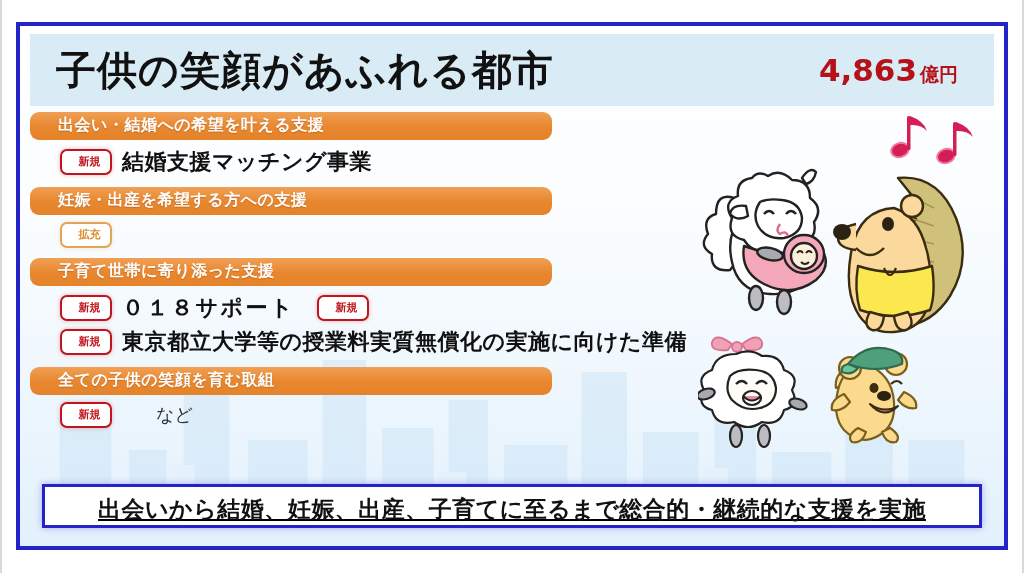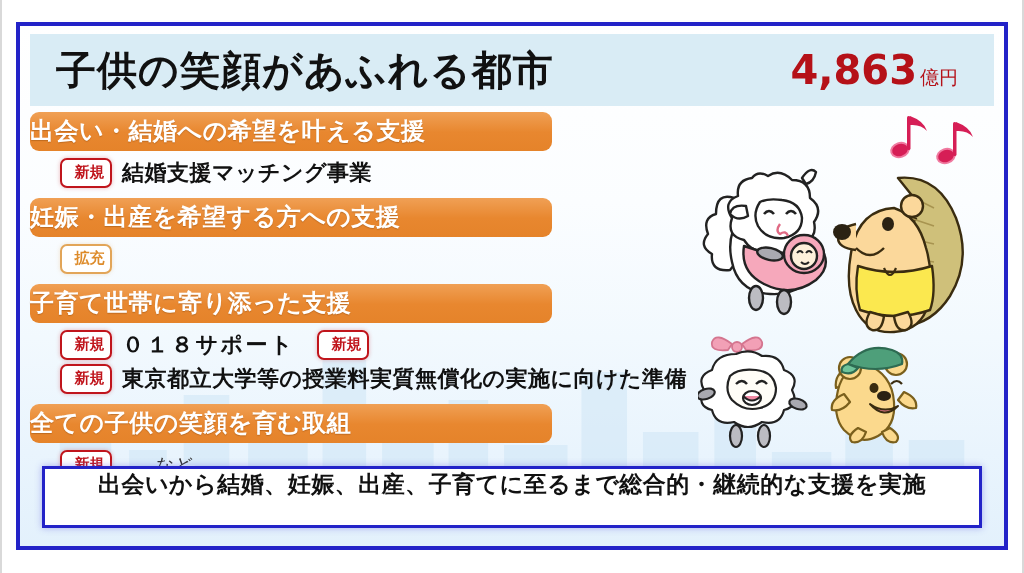--- a/index.html
+++ b/index.html
@@ -85,68 +85,68 @@
     white-space: nowrap;
   }
   #amount-wrap {
     margin-left: auto;
     display: flex;
     align-items: baseline;
     white-space: nowrap;
     padding-right: 18px;
   }
   #amount-value {
-    font-size: 40px;
+    font-size: 31px;
     font-weight: bold;
     color: #b51118;
     letter-spacing: 0px;
   }
   #amount-unit {
     font-size: 19px;
-    font-weight: normal;
+    font-weight: bold;
     color: #b51118;
     margin-left: 3px;
   }
 
   
   #sections {
     position: absolute;
     left: 10px;
     top: 86px;
     width: 700px;
   }
 
   .section { margin-bottom: 2px; }
 
   .sec-header {
     display: inline-block;
     background: linear-gradient(180deg, #f0a055 0%, #e8872f 52%, #e5832a 100%);
     color: #ffffff;
-    font-size: 24px;
+    font-size: 16px;
     font-weight: bold;
     border-radius: 9px;
-    padding: 3px 16px 4px 0;
+    padding: 3px 16px 4px 28px;
     width: 522px;
     box-sizing: border-box;
     letter-spacing: .5px;
     text-shadow: 0 1px 1px rgba(120,60,10,.35);
   }
 
   .sec-items { padding: 3px 0 4px 0; }
 
   .item-row {
     display: flex;
     align-items: center;
     margin: 4px 0 4px 0;
     white-space: nowrap;
   }
 
   .badge {
     display: inline-block;
-    font-size: 15px;
+    font-size: 11px;
     font-weight: bold;
     line-height: 1;
     padding: 5px 0 6px 7px;
     border-radius: 7px;
     background: #ffffff;
     margin: 0 10px 0 30px;
     box-sizing: border-box;
     text-align: center;
     min-width: 52px;
   }
@@ -176,28 +176,29 @@
     margin-left: 34px;
     font-weight: normal;
   }
 
   
   #bottom-banner {
     position: absolute;
     left: 22px;
     bottom: 18px;
     width: 940px;
-    height: 62px;
+    height: 44px;
     background: #ffffff;
     border: 3px solid #2323c8;
     display: flex;
-    align-items: flex-start;
+    align-items: flex-end;
     justify-content: center;
     box-sizing: border-box;
     box-shadow: 0 0 7px rgba(90,90,220,.45);
+    text-decoration: underline;
   }
   #bottom-banner-text {
     font-size: 23px;
     font-weight: bold;
     color: #111111;
     letter-spacing: .5px;
     white-space: nowrap;
   }
 
   

